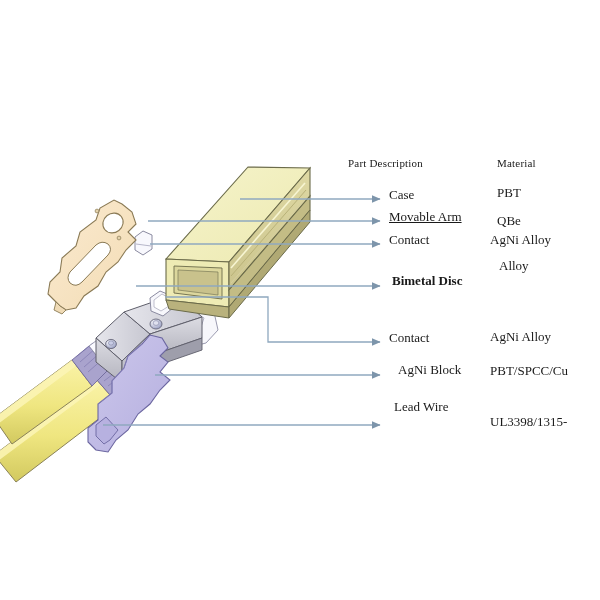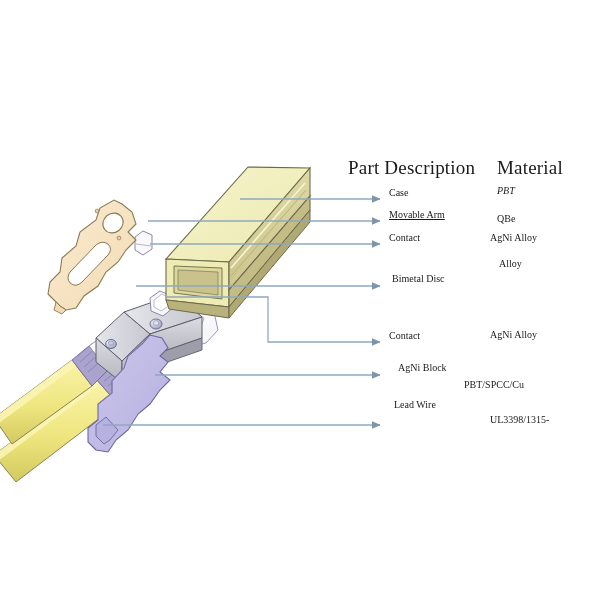--- a/index.html
+++ b/index.html
@@ -1,22 +1,22 @@
 <!DOCTYPE html>
 <html><head>
 <meta charset="utf-8">
 <style>
   html,body{margin:0;padding:0;background:#ffffff;}
   body{width:600px;height:600px;overflow:hidden;
        font-family:"Liberation Serif",serif;color:#1a1a1a;}
   #stage{position:relative;width:600px;height:600px;background:#fff;}
   #art{position:absolute;left:0;top:0;width:600px;height:600px;}
   .tbl{position:absolute;}
-  .hdr{font-size:19px;letter-spacing:.2px;white-space:nowrap;}
-  .cell{font-size:10px;white-space:nowrap;}
+  .hdr{font-size:11px;letter-spacing:.2px;white-space:nowrap;}
+  .cell{font-size:13px;white-space:nowrap;}
   .hdr-part{left:348px;top:157px;}
   .hdr-mat{left:497px;top:157px;}
 </style>
 </head>
 <body>
 
 <div id="stage">
 
   <svg id="art" viewBox="0 0 600 600">
     <defs>
@@ -170,27 +170,27 @@
         <path d="M155,375 H380" fill="none" stroke="#8fa8bf" stroke-width="1.3" marker-end="url(#ah)"></path>
         <path d="M103,425 H380" fill="none" stroke="#8fa8bf" stroke-width="1.3" marker-end="url(#ah)"></path>
       </g>
   </svg>
 
   <div class="tbl hdr hdr-part">Part Description</div>
   <div class="tbl hdr hdr-mat">Material</div>
 
   <div id="rows">
       <div class="tbl cell" style="left: 389px; top: 187px;">Case</div>
-      <div class="tbl cell" style="left: 497px; top: 185px; font-style: italic;">PBT</div>
+      <div class="tbl cell" style="left: 497px; top: 185px;">PBT</div>
       <div class="tbl cell" style="left: 389px; top: 209px; text-decoration: underline;">Movable Arm</div>
       <div class="tbl cell" style="left: 497px; top: 213px;">QBe</div>
       <div class="tbl cell" style="left: 389px; top: 232px;">Contact</div>
       <div class="tbl cell" style="left: 490px; top: 232px;">AgNi Alloy</div>
-      <div class="tbl cell" style="left: 392px; top: 273px;">Bimetal Disc</div>
+      <div class="tbl cell" style="left: 392px; top: 273px; font-weight: bold;">Bimetal Disc</div>
       <div class="tbl cell" style="left: 499px; top: 258px; text-align: right;">Alloy</div>
       <div class="tbl cell" style="left: 389px; top: 330px;">Contact</div>
       <div class="tbl cell" style="left: 490px; top: 329px;">AgNi Alloy</div>
       <div class="tbl cell" style="left: 398px; top: 362px;">AgNi Block</div>
-      <div class="tbl cell" style="left: 464px; top: 363px; margin-top: 16px;">PBT/SPCC/Cu</div>
+      <div class="tbl cell" style="left: 490px; top: 363px;">PBT/SPCC/Cu</div>
       <div class="tbl cell" style="left: 394px; top: 399px;">Lead Wire</div>
       <div class="tbl cell" style="left: 490px; top: 414px;">UL3398/1315-</div>
     </div>
 </div>
 
 </body></html>

